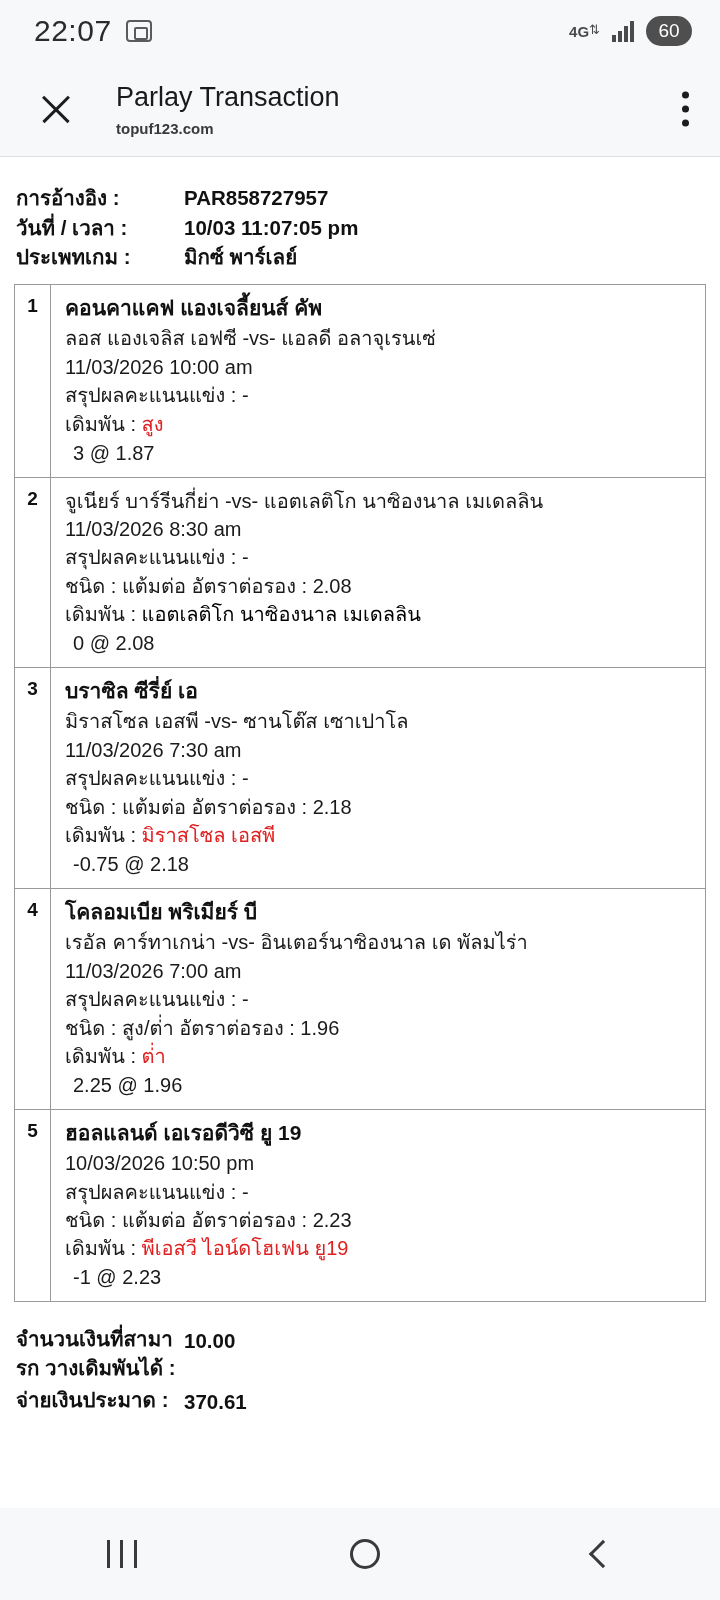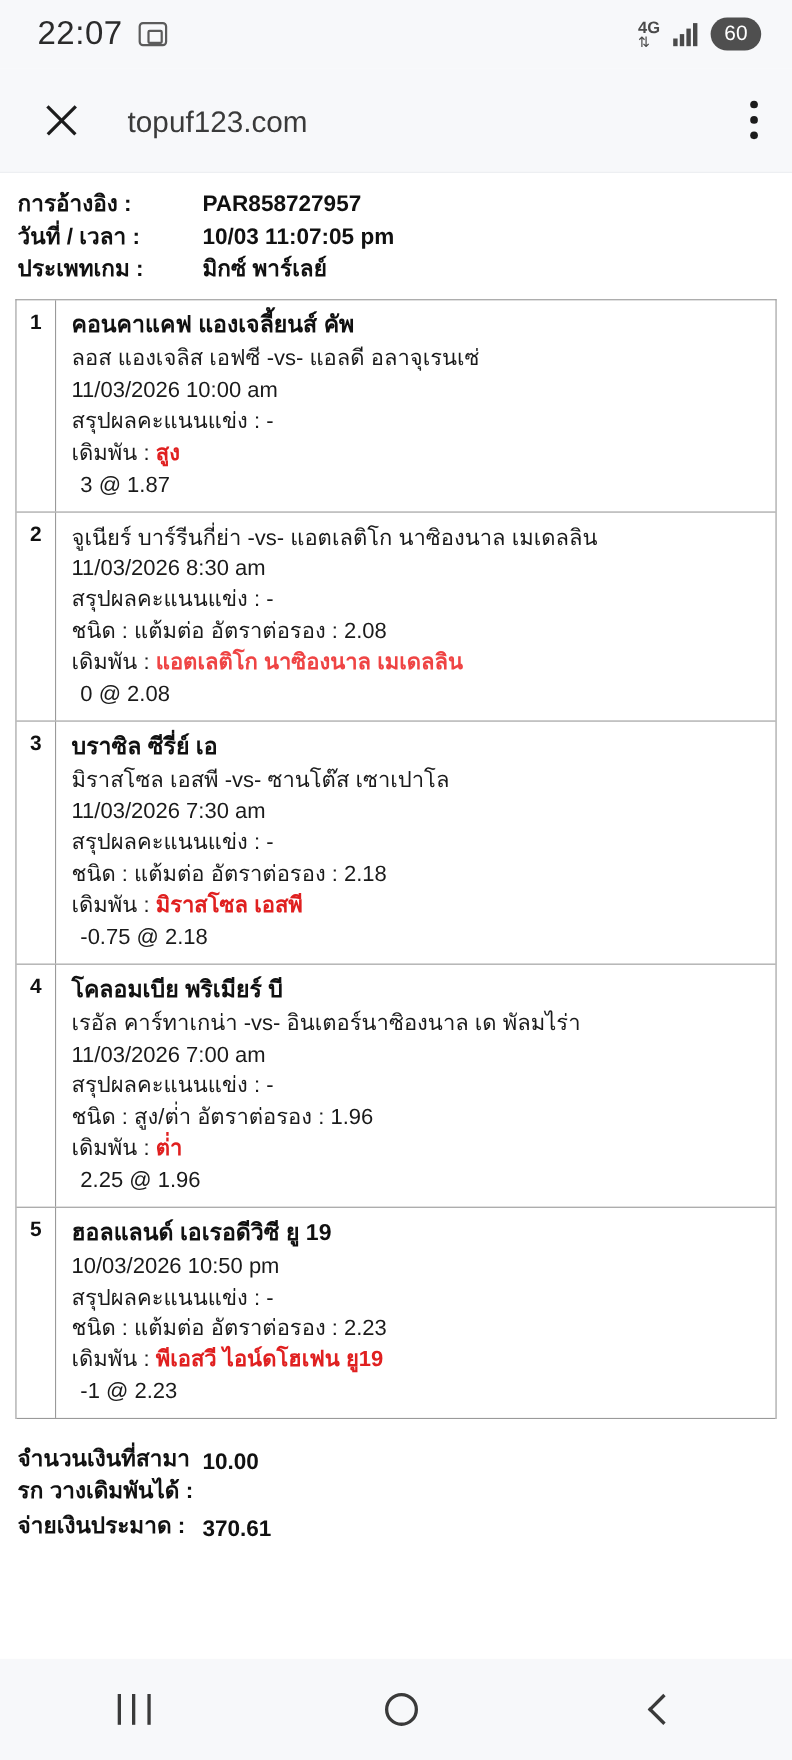--- a/index.html
+++ b/index.html
@@ -29,21 +29,21 @@
   }
   .cam-icon::before {
     content: "";
     position: absolute;
     left: 6px; top: 5px;
     width: 10px; height: 9px;
     border: 2px solid #5b5b5b;
     border-radius: 2px;
   }
   .status-right { display: flex; align-items: center; gap: 12px; }
-  .net-4g { display: flex; flex-direction: column; align-items: flex-start; line-height: 1; }
+  .net-4g { display: flex; flex-direction: row; align-items: flex-start; line-height: 1; }
   .net-4g .lbl { font-size: 15px; color: #4a4a4a; font-weight: bold; }
   .net-4g .arrows { font-size: 13px; color: #4a4a4a; margin-top: -1px; }
   .signal { display: flex; align-items: flex-end; gap: 2px; height: 22px; }
   .signal i { width: 4px; background: #4a4a4a; display: block; }
   .signal i:nth-child(1) { height: 7px; }
   .signal i:nth-child(2) { height: 11px; }
   .signal i:nth-child(3) { height: 16px; }
   .signal i:nth-child(4) { height: 21px; }
   .battery {
     min-width: 46px; height: 30px;
@@ -73,21 +73,21 @@
     content: "";
     position: absolute;
     left: 4px; top: 21px;
     width: 36px; height: 2.5px;
     background: #1c1c1c;
   }
   .close-icon::before { transform: rotate(45deg); }
   .close-icon::after  { transform: rotate(-45deg); }
   .appbar-titles { margin-left: 38px; }
   .appbar-title { font-size: 27px; color: #1a1a1a; line-height: 1.25; }
-  .appbar-sub { font-size: 27px; color: #3a3a3a; margin-top: 5px; }
+  .appbar-sub { font-size: 15px; color: #3a3a3a; margin-top: 5px; font-weight: bold; }
   .kebab {
     position: absolute;
     right: 30px; top: 50%;
     transform: translateY(-50%);
     width: 8px;
   }
   .kebab i {
     display: block;
     width: 7px; height: 7px;
     border-radius: 50%;
@@ -95,21 +95,21 @@
     margin-bottom: 7px;
   }
   .kebab i:last-child { margin-bottom: 0; }
   .appbar-divider { height: 1px; background: #dcdfe4; }
 
   
   .content {
     padding: 14px 14px 0 14px;
     background: #ffffff;
   }
-  .meta { margin: 0 0 12px 2px; }
+  .meta { margin: 12px 0 12px 2px; }
   .meta-row {
     display: flex;
     font-size: 20.5px;
     line-height: 1.45;
     color: #111;
     font-weight: bold;
   }
   .meta-label { width: 168px; flex: 0 0 168px; }
   .meta-value { }
 
@@ -147,24 +147,24 @@
     font-size: 20px;
     color: #1a1a1a;
     line-height: 1.42;
   }
   .bet-pick-row {
     font-size: 20px;
     line-height: 1.45;
   }
   .bet-pick-label { color: #1a1a1a; }
   .bet-pick {
-    font-weight: bold;
+    font-weight: normal;
   }
   .pick-red { color: #e02020; }
-  .pick-blue { color: #ef4444; }
+  .pick-blue { color: #000000; }
   .bet-stake {
     font-size: 20px;
     color: #1a1a1a;
     padding-left: 8px;
     line-height: 1.45;
   }
 
   
   .summary {
     margin: 22px 0 0 2px;
@@ -227,20 +227,21 @@
         <i></i>
         <i></i>
     </span>
     <span class="battery">60</span>
   </div>
 </div>
 
 <div class="appbar">
   <div class="close-icon"></div>
   <div class="appbar-titles">
+    <div class="appbar-title">Parlay Transaction</div>
     <div class="appbar-sub">topuf123.com</div>
   </div>
   <div class="kebab">
     <i></i>
       <i></i>
       <i></i>
   </div>
 </div>
 <div class="appbar-divider"></div>
 

